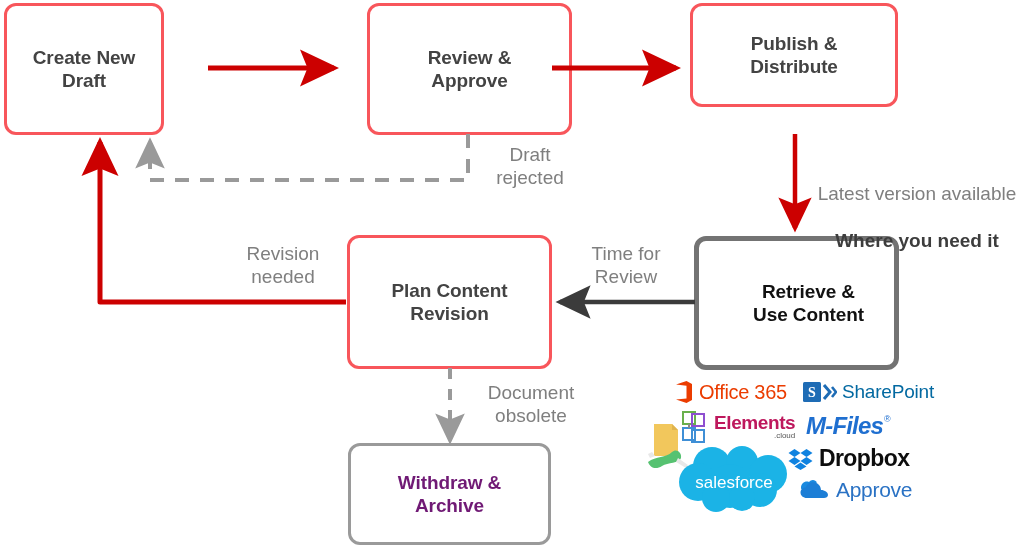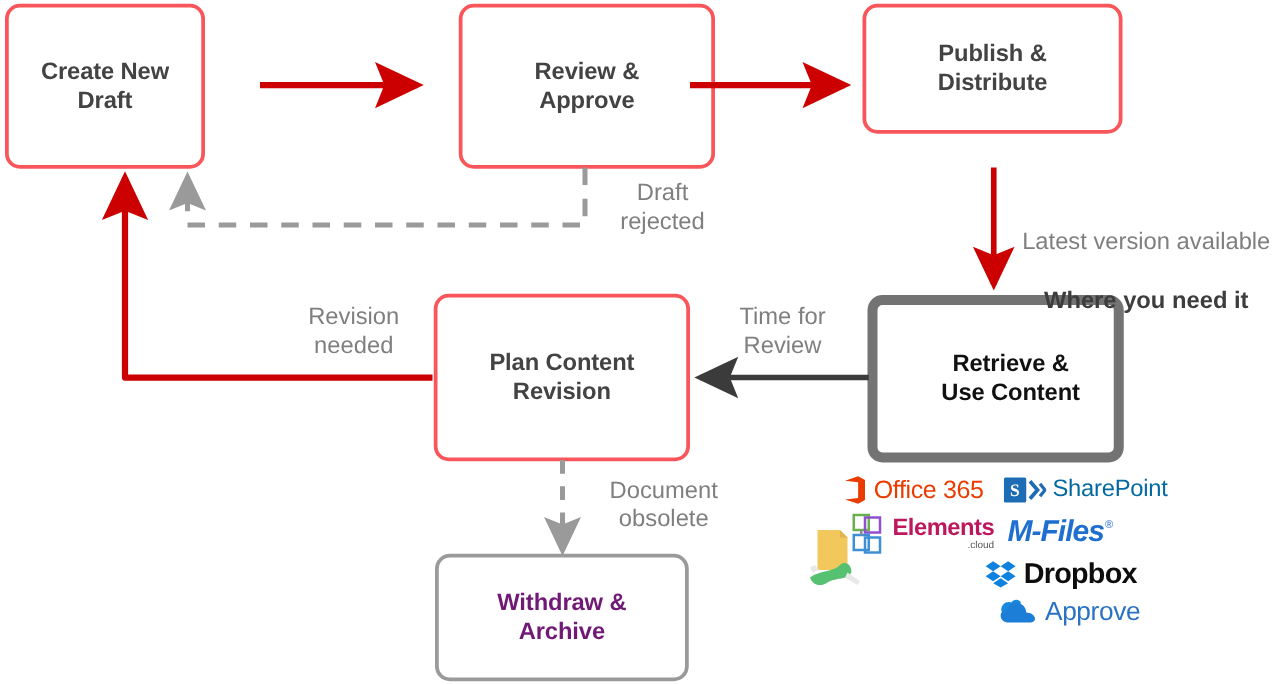--- a/index.html
+++ b/index.html
@@ -39,21 +39,21 @@
     font-weight: bold;
     line-height: 1.22;
     letter-spacing: -0.1px;
   }
   .node.red {
     border: 3.5px solid #f8565b;
     color: #434343;
     font-size: 19px;
   }
   .node.dark {
-    border: 8px solid #737373;
+    border: 5px solid #737373;
     color: #111111;
     font-size: 19px;
     padding-left: 24px;
   }
   .node.gray {
     border: 3.5px solid #9a9a9a;
     color: #701a75;
     font-size: 19px;
   }
 
@@ -240,20 +240,35 @@
       <svg width="26" height="24" viewBox="0 0 26 24">
         <path d="M6.5,2 L0.5,6 L6.5,10 L12.5,6 Z" fill="#0f82e0"></path>
         <path d="M18.5,2 L12.5,6 L18.5,10 L24.5,6 Z" fill="#0f82e0"></path>
         <path d="M0.5,14 L6.5,10 L12.5,14 L6.5,18 Z" fill="#0f82e0"></path>
         <path d="M12.5,14 L18.5,10 L24.5,14 L18.5,18 Z" fill="#0f82e0"></path>
         <path d="M6.5,19.5 L12.5,15.5 L18.5,19.5 L12.5,23 Z" fill="#0f82e0"></path>
       </svg>
       <span class="logo-text" style="font-size:23px; font-weight:bold; color:#0d0d0d; margin-left:5px; letter-spacing:-0.6px;">Dropbox</span>
     </div>
 
+    <div class="logo" style="left:28px; top:68px;">
+      <svg width="118" height="66" viewBox="0 0 118 66">
+        <g fill="#1bb3e6">
+          <circle cx="36" cy="20" r="19"></circle>
+          <circle cx="66" cy="16" r="16"></circle>
+          <circle cx="92" cy="28" r="19"></circle>
+          <circle cx="22" cy="36" r="19"></circle>
+          <circle cx="54" cy="40" r="22"></circle>
+          <circle cx="84" cy="44" r="17"></circle>
+          <circle cx="40" cy="52" r="14"></circle>
+          <circle cx="66" cy="52" r="13"></circle>
+        </g>
+        <text x="58" y="42" font-family="Liberation Sans, sans-serif" font-size="17" fill="#ffffff" text-anchor="middle">salesforce</text>
+      </svg>
+    </div>
 
     <div class="logo" style="left:150px; top:100px;">
       <svg width="34" height="24" viewBox="0 0 34 24">
         <path d="M3,10 C3,5.5 7,2.5 11,4 C13,1 17.5,1.2 19,4.5 C15.5,5.5 13,8.5 12.8,12 L5,12 C3.8,12 3,11.2 3,10 Z" fill="#1a8ae0"></path>
         <path d="M9,20 C5.2,20 2.5,17.5 2.5,14.5 C2.5,11.8 4.8,9.5 7.8,9.5 C8.8,6 12,3.8 15.5,4.2 C19.8,4.6 22.8,7.8 23,12 C26.8,12 30,14.4 30,17 C30,19 28,20 26,20 Z" fill="#1c7ed6"></path>
       </svg>
       <span class="logo-text" style="font-size:21px; color:#2a72c4; margin-left:4px; letter-spacing:-0.3px;">Approve</span>
     </div>
 
   </div>

